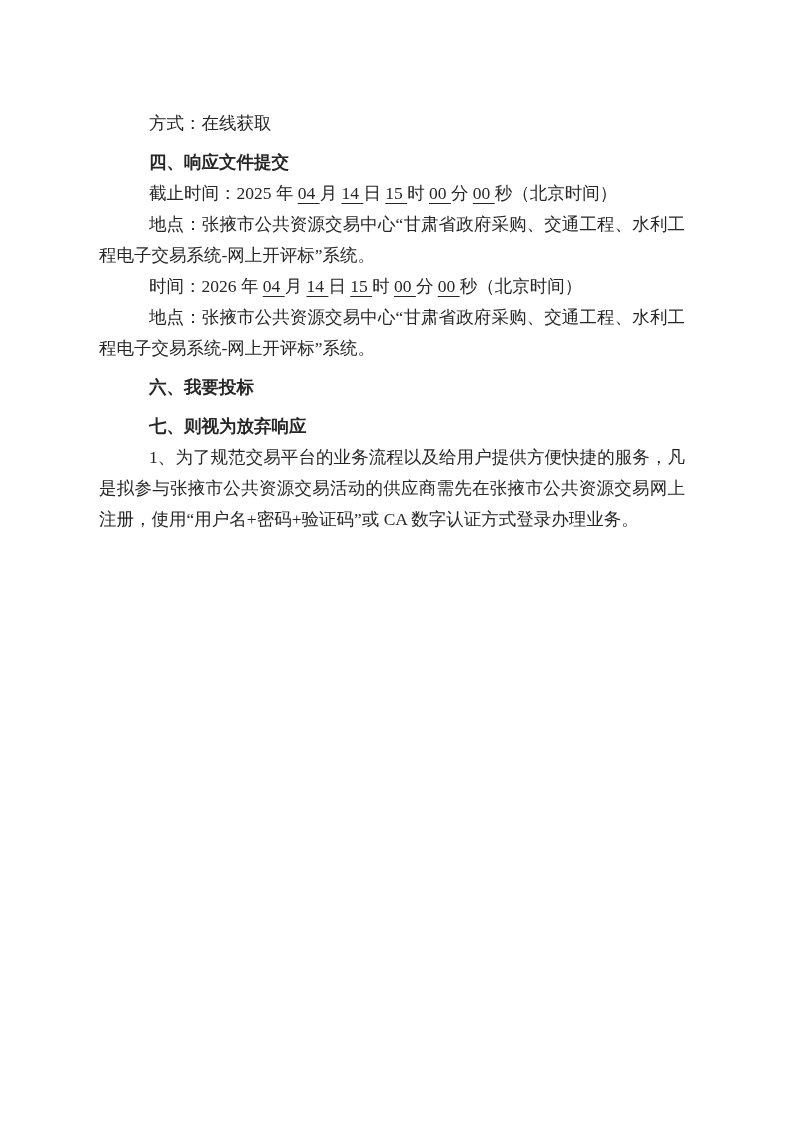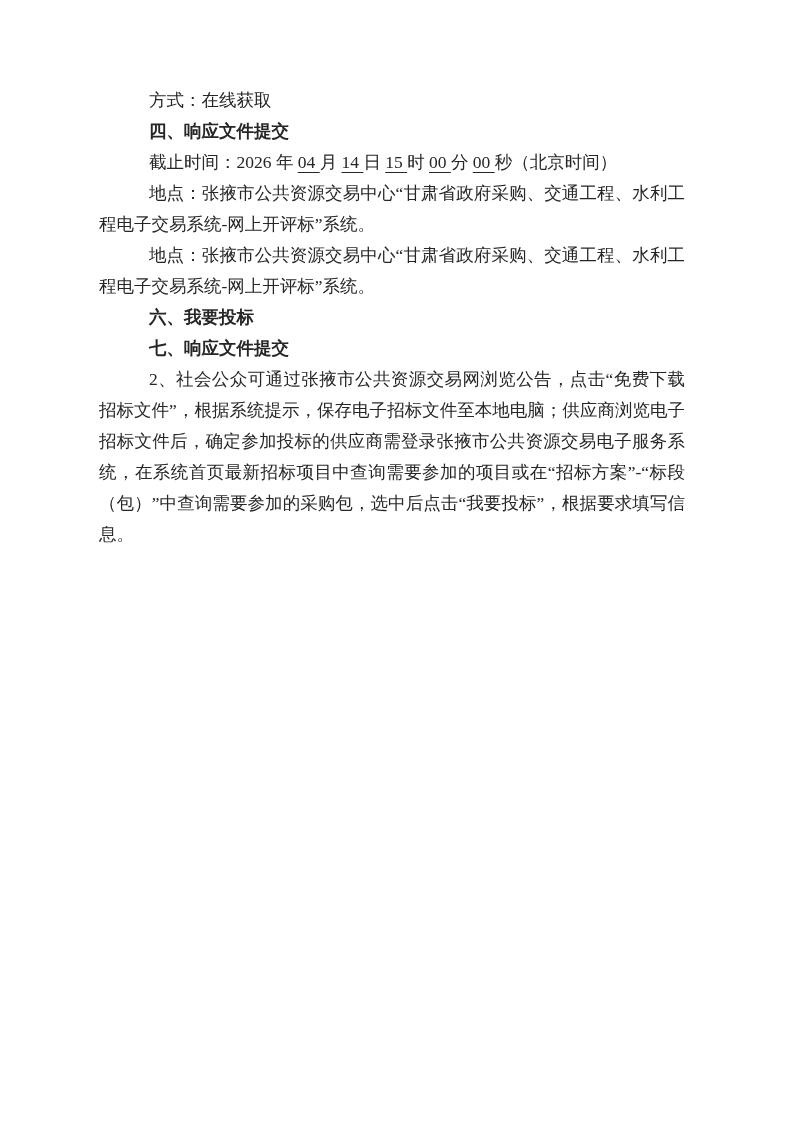--- a/index.html
+++ b/index.html
@@ -11,50 +11,52 @@
     position: relative;
     width: 793px;
     height: 1122px;
     background: #ffffff;
     overflow: hidden;
     font-family: "Liberation Serif", "DejaVu Serif", serif;
   }
   .doc {
     position: absolute;
     left: 99px;
-    top: 85px;
+    top: 108px;
     width: 586px;
   }
   .para {
     margin: 0;
     padding: 0;
     font-size: 17.5px;
     line-height: 31px;
     color: #262626;
     text-align: justify;
     text-indent: 50px;
   }
   .para.heading {
     font-weight: bold;
     text-align: left;
+    margin-top: 8px;
   }
   .seg { font: inherit; }
   .seg.u {
     text-decoration: underline;
     text-underline-offset: 4px;
     text-decoration-thickness: 1px;
   }
 </style>
 </head>
 <body>
 
 <div class="page">
   <div class="doc">
       <p class="para body"><span class="seg">方式：在线获取</span></p>
       <p class="para heading"><span class="seg">四、响应文件提交</span></p>
-      <p class="para body"><span class="seg">截止时间：2026 年 </span><span class="seg u">04 </span><span class="seg">月 </span><span class="seg u">14 </span><span class="seg">日 </span><span class="seg u">15 </span><span class="seg">时 </span><span class="seg u">00 </span><span class="seg">分 </span><span class="seg u">00 </span><span class="seg">秒（北京时间）</span></p>
+      <p class="para body"><span class="seg">截止时间：2025 年 </span><span class="seg u">04 </span><span class="seg">月 </span><span class="seg u">14 </span><span class="seg">日 </span><span class="seg u">15 </span><span class="seg">时 </span><span class="seg u">00 </span><span class="seg">分 </span><span class="seg u">00 </span><span class="seg">秒（北京时间）</span></p>
       <p class="para body"><span class="seg">地点：张掖市公共资源交易中心“甘肃省政府采购、交通工程、水利工程电子交易系统-网上开评标”系统。</span></p>
+      <p class="para body"><span class="seg">时间：2026 年 </span><span class="seg u">04 </span><span class="seg">月 </span><span class="seg u">14 </span><span class="seg">日 </span><span class="seg u">15 </span><span class="seg">时 </span><span class="seg u">00 </span><span class="seg">分 </span><span class="seg u">00 </span><span class="seg">秒（北京时间）</span></p>
       <p class="para body"><span class="seg">地点：张掖市公共资源交易中心“甘肃省政府采购、交通工程、水利工程电子交易系统-网上开评标”系统。</span></p>
       <p class="para heading"><span class="seg">六、我要投标</span></p>
-      <p class="para heading"><span class="seg">七、响应文件提交</span></p>
-      <p class="para body"><span class="seg">2、社会公众可通过张掖市公共资源交易网浏览公告，点击“免费下载招标文件”，根据系统提示，保存电子招标文件至本地电脑；供应商浏览电子招标文件后，确定参加投标的供应商需登录张掖市公共资源交易电子服务系统，在系统首页最新招标项目中查询需要参加的项目或在“招标方案”-“标段（包）”中查询需要参加的采购包，选中后点击“我要投标”，根据要求填写信息。</span></p>
+      <p class="para heading"><span class="seg">七、则视为放弃响应</span></p>
+      <p class="para body"><span class="seg">1、为了规范交易平台的业务流程以及给用户提供方便快捷的服务，凡是拟参与张掖市公共资源交易活动的供应商需先在张掖市公共资源交易网上注册，使用“用户名+密码+验证码”或 CA 数字认证方式登录办理业务。</span></p>
     </div>
 </div>
 
 </body></html>

